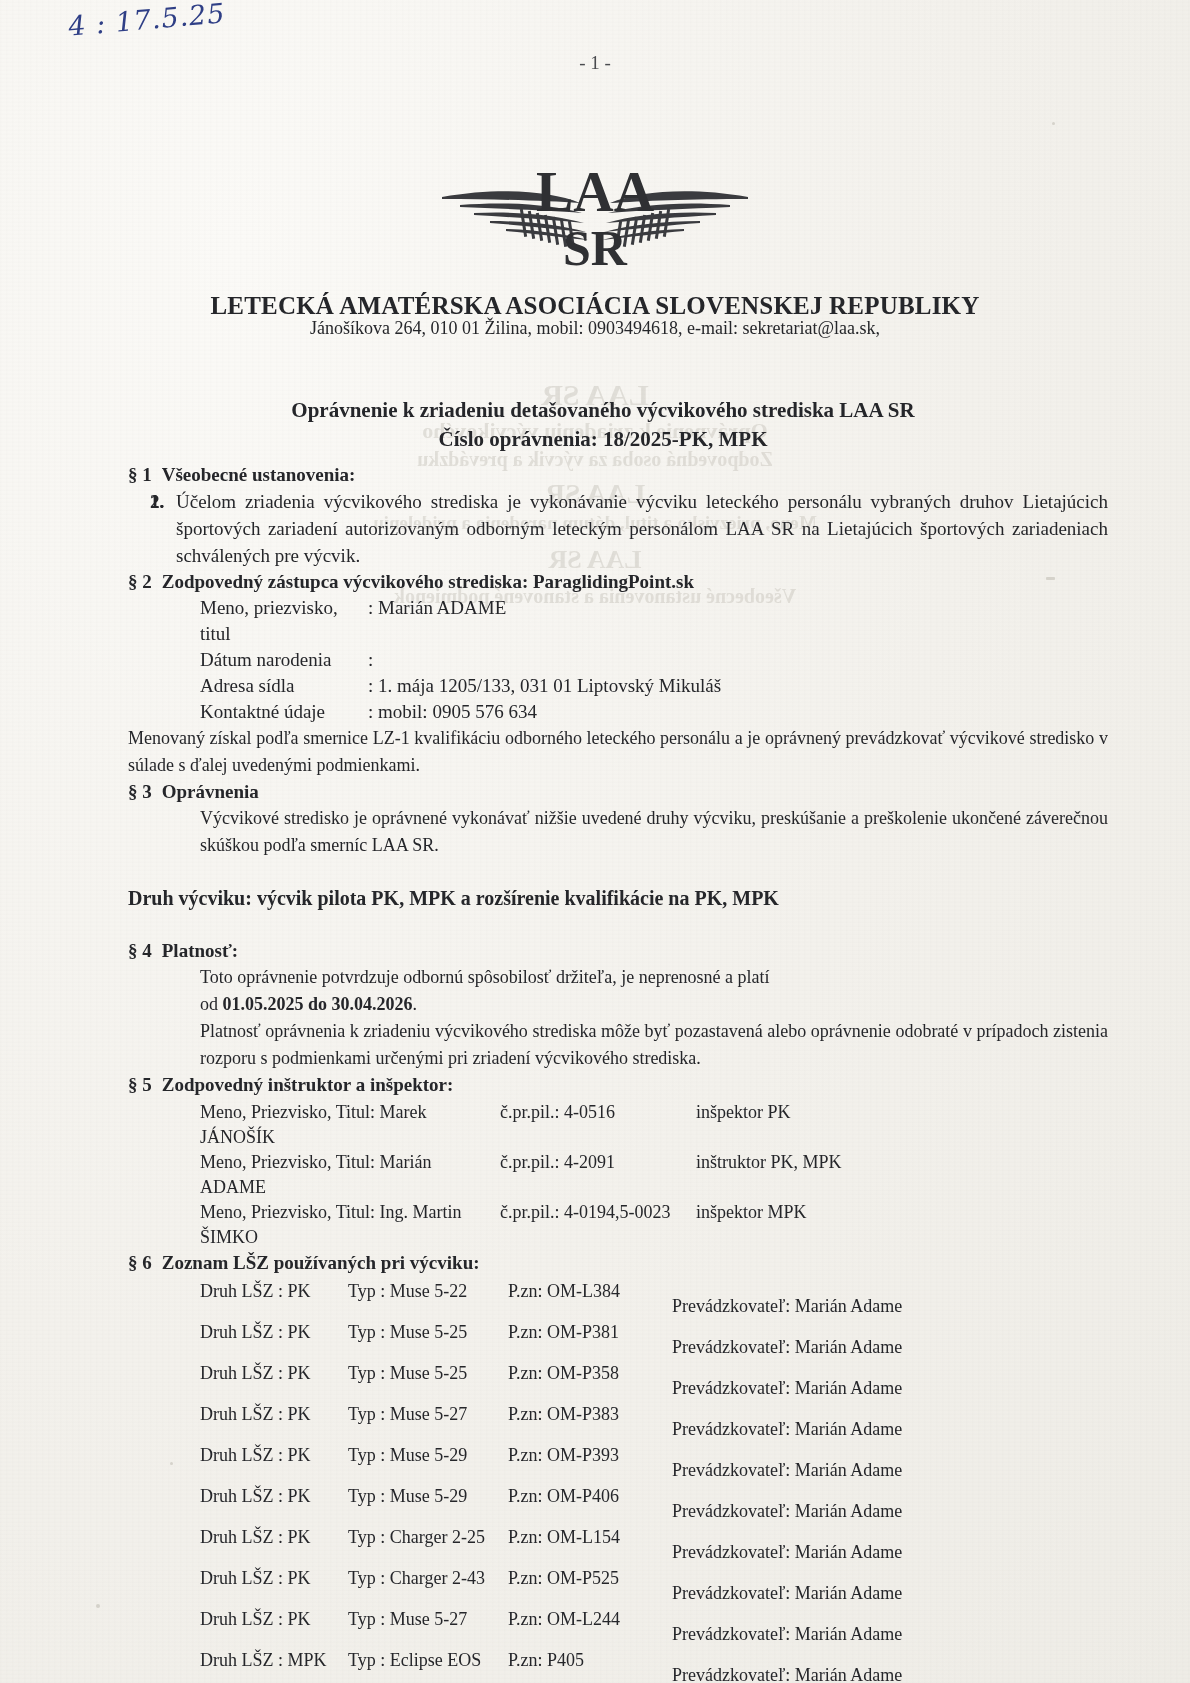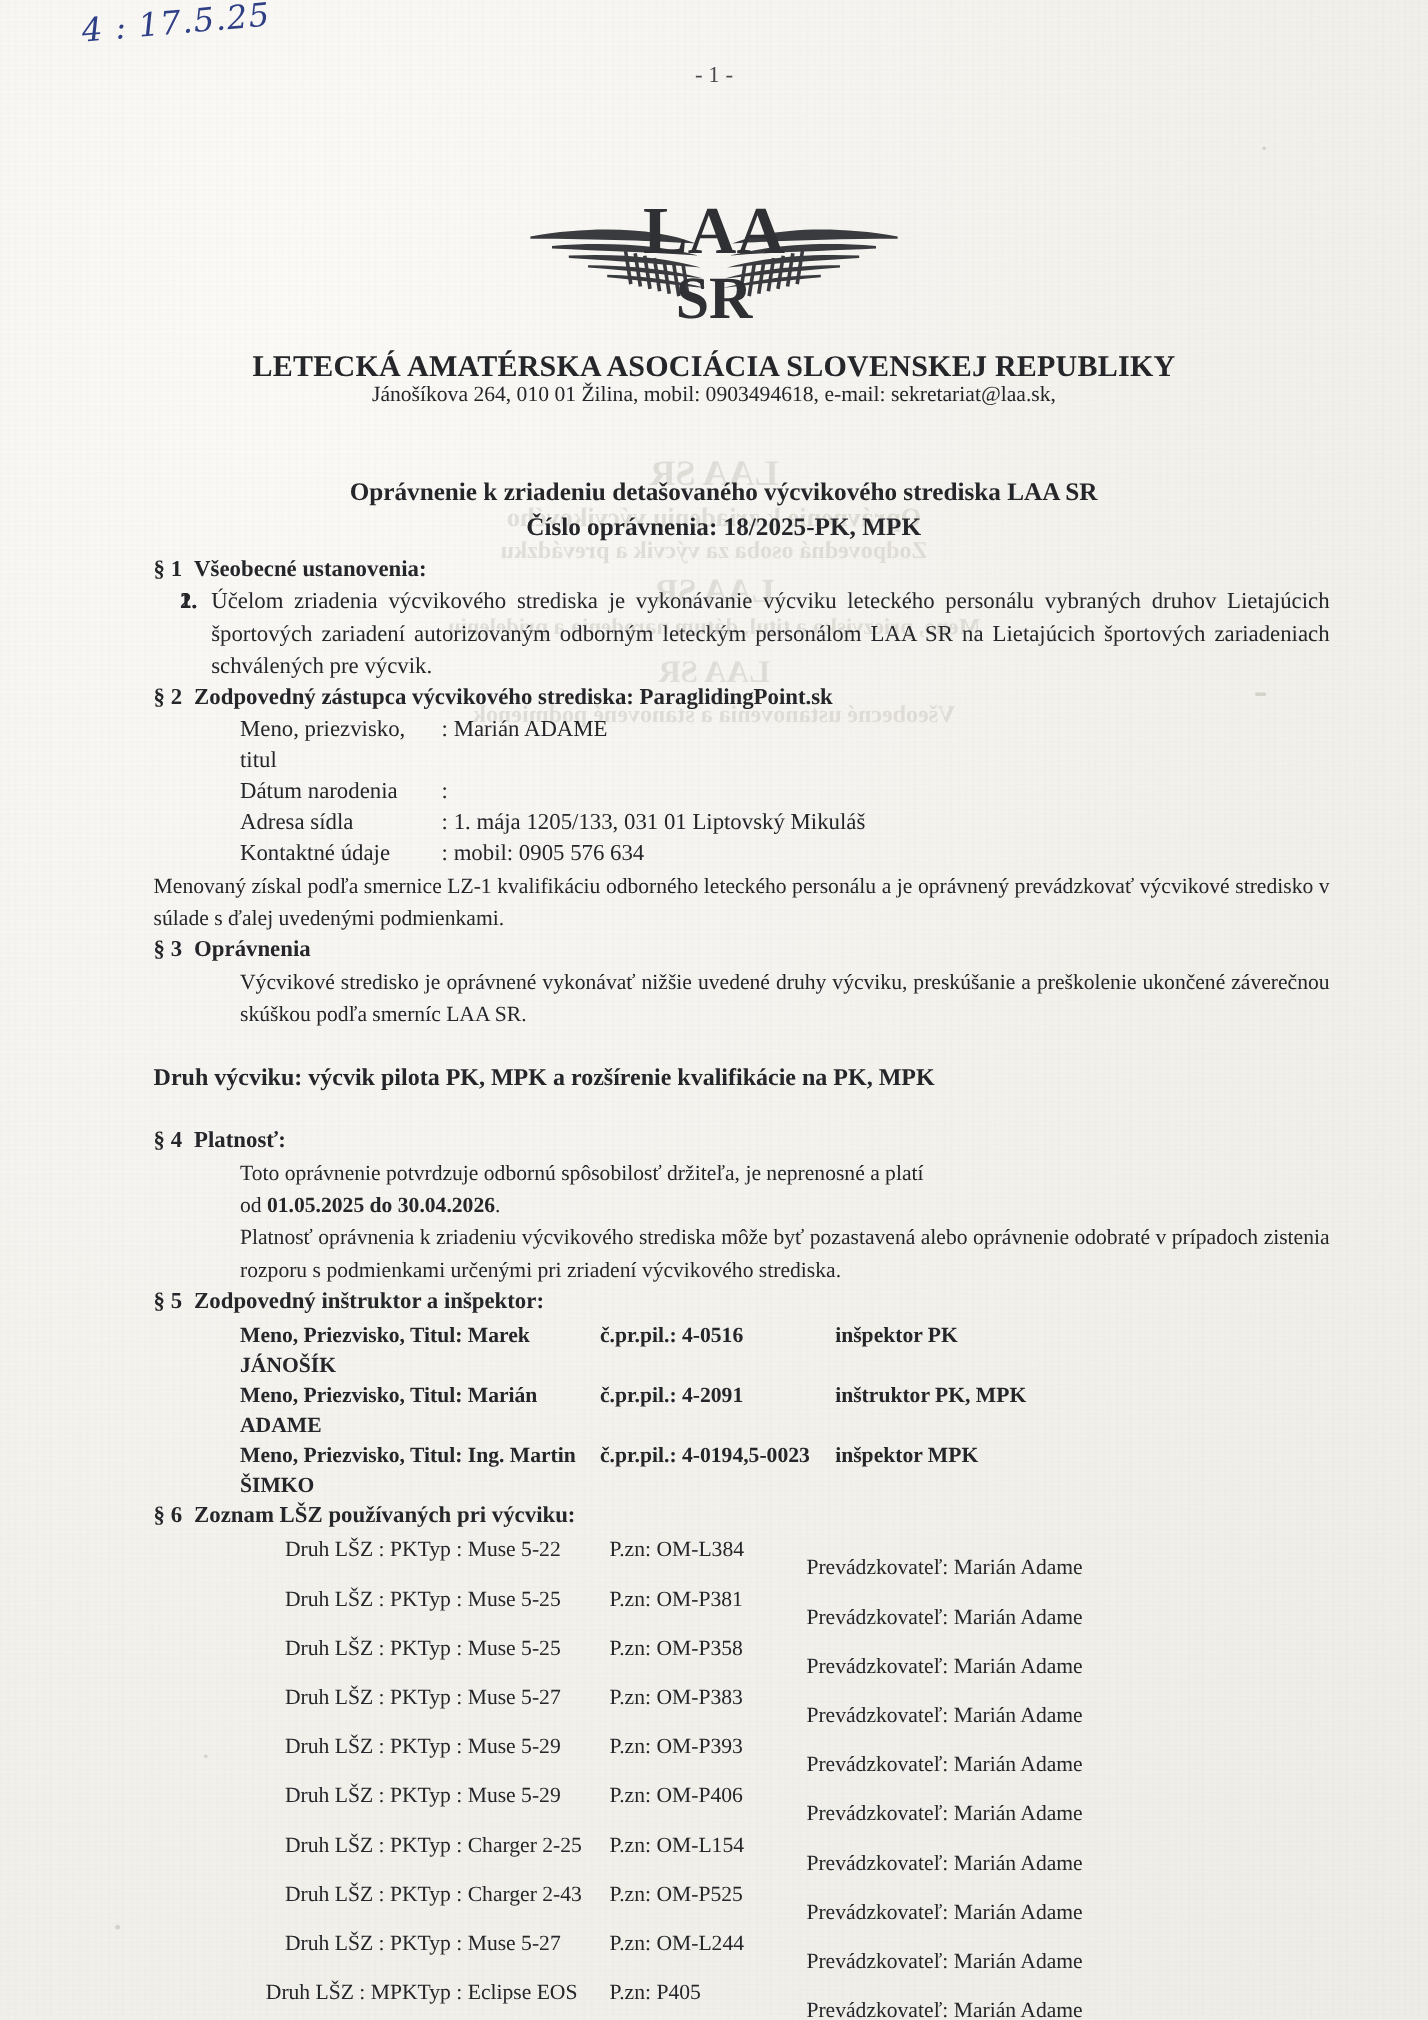--- a/index.html
+++ b/index.html
@@ -122,29 +122,29 @@
   .kv-val { flex:1 1 auto; }
 
   .emph { font-weight:bold; }
 
   .druh-line {
     font-size:20px; font-weight:bold;
     margin-top:28px; margin-bottom:28px;
     padding-left:0;
   }
 
-  .persons { padding-left:72px; margin-top:2px;font-weight:bold; }
+  .persons { padding-left:72px; margin-top:2px; }
   .person-row { display:flex; font-size:18px; line-height:25px; }
   .person-name  { flex:0 0 300px; }
   .person-lic   { flex:0 0 196px; }
   .person-role  { flex:1 1 auto; }
 
   .lsz { padding-left:72px; margin-top:2px; }
   .lsz-row { display:flex; font-size:18px; line-height:26px; }
-  .lsz-kind { flex:0 0 148px;text-align:right; }
+  .lsz-kind { flex:0 0 148px; }
   .lsz-type { flex:0 0 160px; }
   .lsz-reg  { flex:0 0 164px; }
   .lsz-op   { flex:1 1 auto;margin-top:15px; }
 
   .speck { position:absolute; background:#b9b5ac; border-radius:50%; opacity:.5; }
 </style>
 </head>
 <body>
 
 <div class="page">

